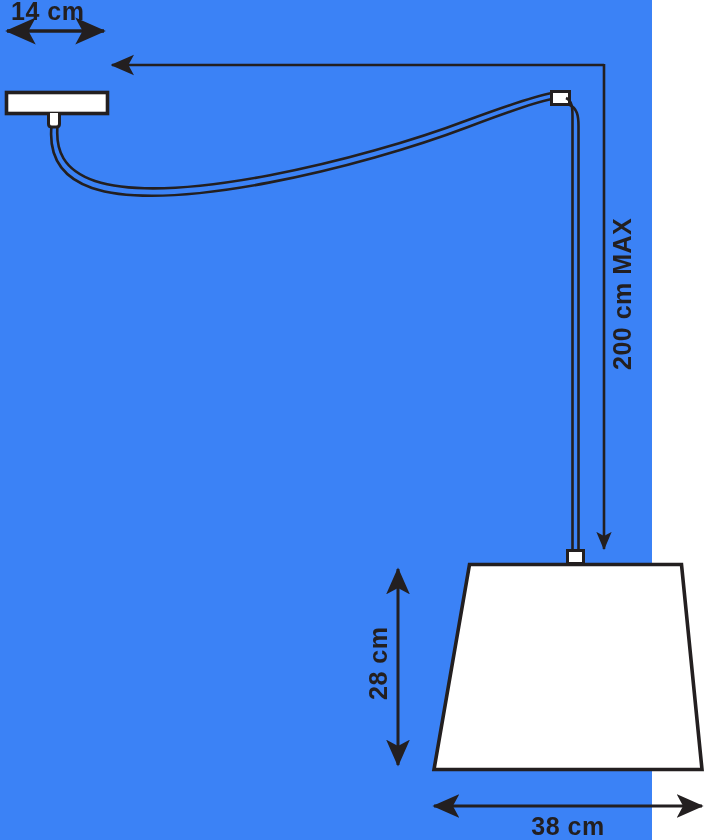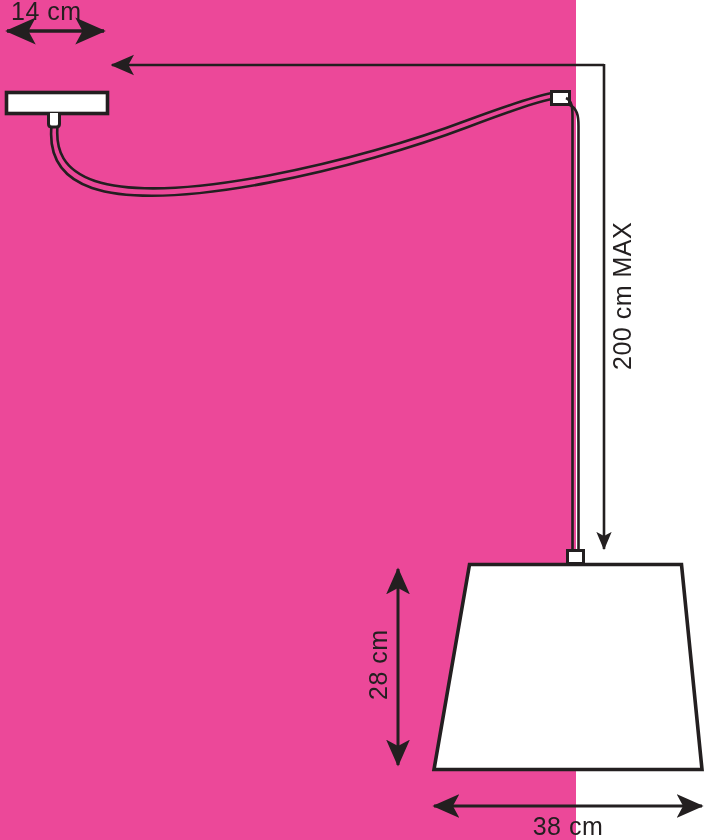--- a/index.html
+++ b/index.html
@@ -8,23 +8,24 @@
     background: #ffffff;
   }
   body {
     width: 716px;
     height: 840px;
     overflow: hidden;
     font-family: "Liberation Sans", sans-serif;
   }
   #drawing-root {
     position: relative;
-    width: 576px;
+    width: 652px;
     height: 840px;
-    background: #ec4899;
+    background: #3b82f6;
+    font-weight: bold;
   }
   #lamp-svg {
     position: absolute;
     top: 0;
     left: 0;
     width: 716px;
     height: 840px;
     display: block;
   }
   .dim-text {

